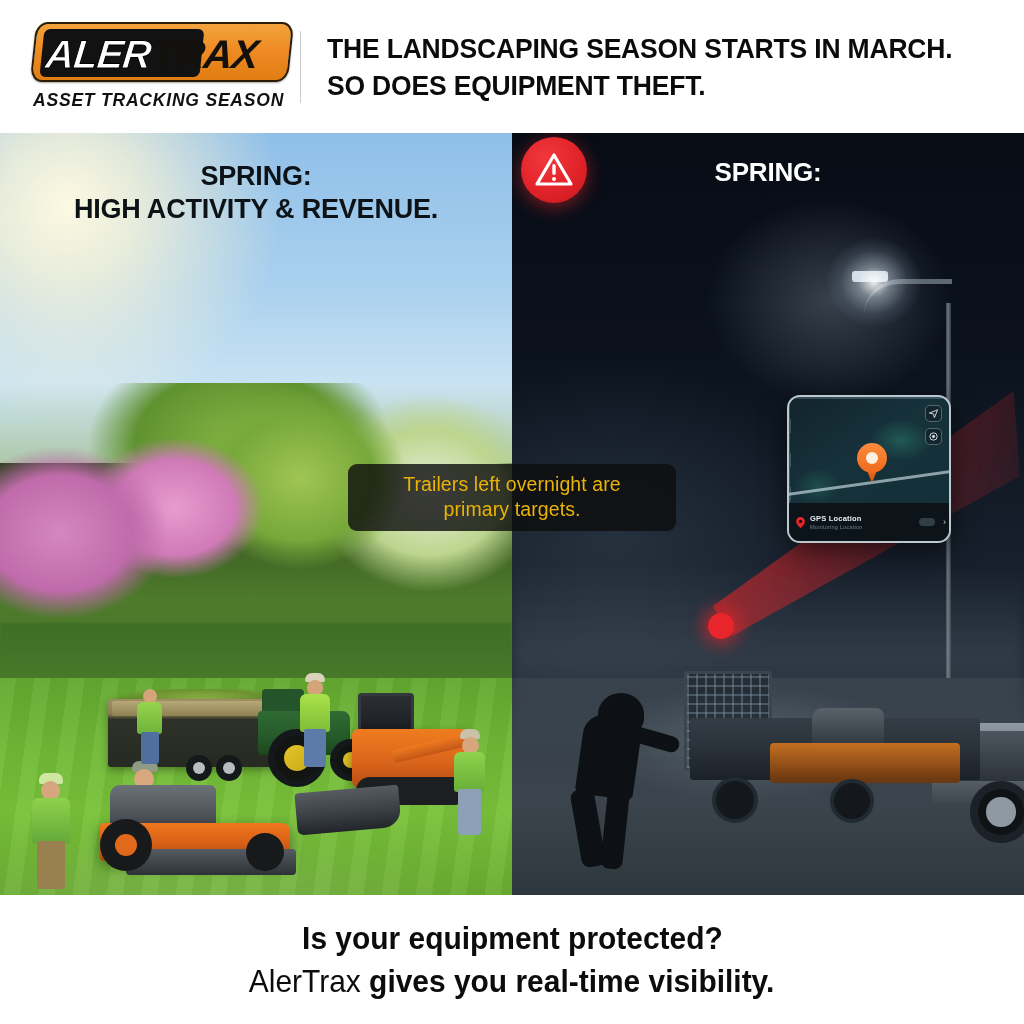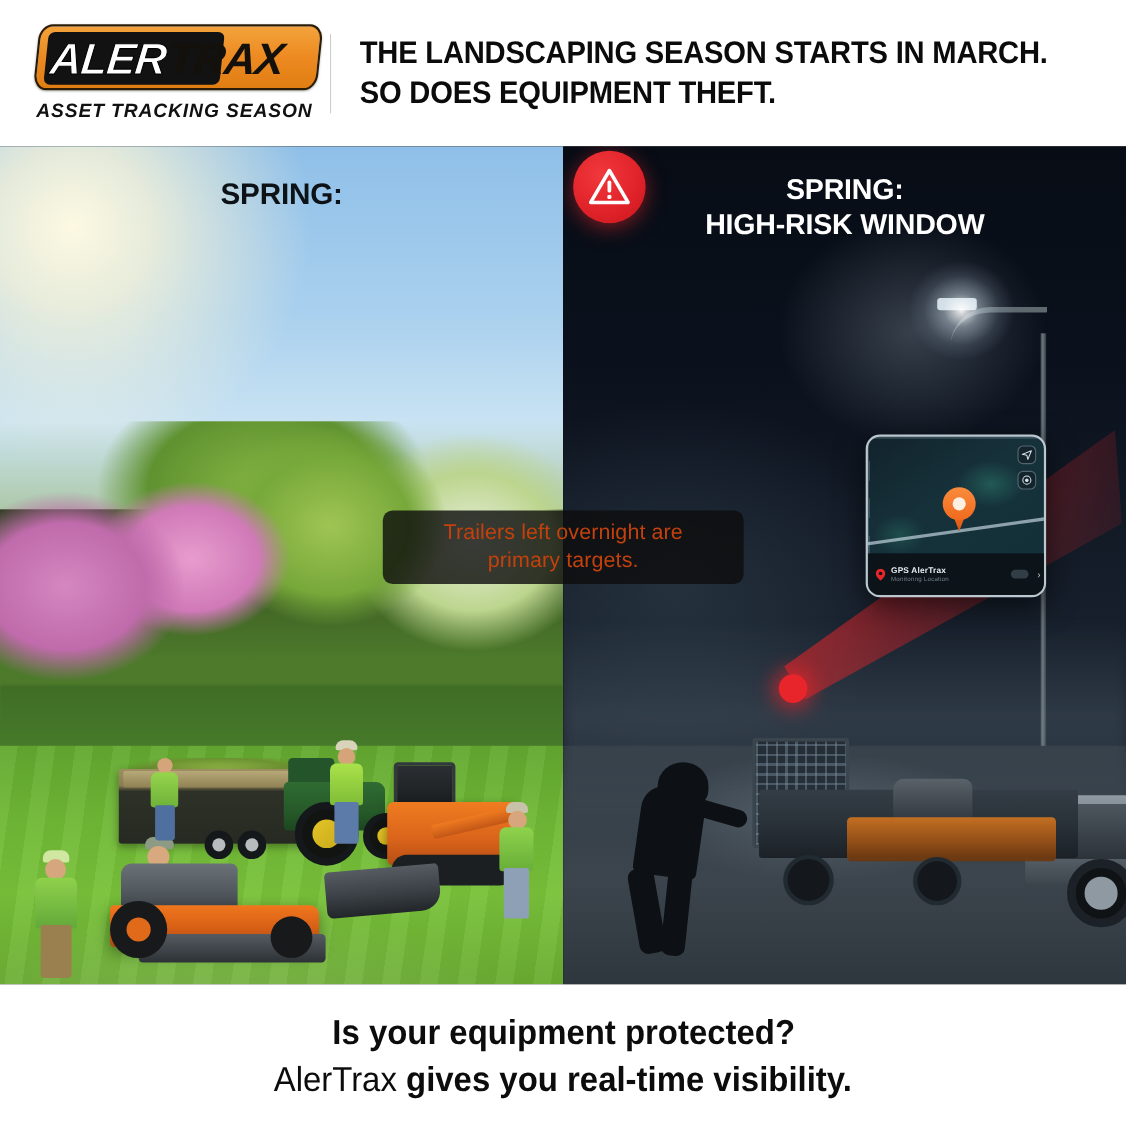--- a/index.html
+++ b/index.html
@@ -381,21 +381,21 @@
     box-shadow:0 4px 18px rgba(226,38,42,.55);
     display:flex; align-items:center; justify-content:center;
     z-index:6;
   }
 
   
   .caption {
     position:absolute; z-index:8;
     background:rgba(12,12,12,.80);
     border-radius:9px;
-    color:#c2410c;
+    color:#eab308;
     font-size:19.5px; line-height:1.26;
     text-align:center;
     padding:8px 16px 10px;
     letter-spacing:.1px;
   }
   .cap-trailers { left:348px; top:331px; width:328px; }
 
   
   .panel-title {
     position:absolute; z-index:7; width:100%; text-align:center;
@@ -502,20 +502,21 @@
     </div>
 
     <div class="mower-seat-blk"></div>
     <div class="mower-deck"></div>
     <div class="mower-deck2"></div>
     <div class="mower-tire-l"></div>
     <div class="mower-tire-r"></div>
 
     <div class="panel-title pt-left">
       <div>SPRING:</div>
+      <div>HIGH ACTIVITY &amp; REVENUE.</div>
     </div>
   </div>
 
   <div class="panel panel-right">
     <div class="night-sky"></div>
     <div class="lamp-arm"></div>
     <div class="lamp-pole"></div>
     <div class="lamp-head"></div>
     <div class="lamp-glow"></div>
     <div class="ground-night"></div>
@@ -563,39 +564,38 @@
             <circle cx="12" cy="12" r="2.5" fill="#dbe5ec"></circle>
         </svg>
       </div>
 
       <div class="card-bottom">
         <svg class="cb-dot" viewBox="0 0 24 30">
           <path d="M12 0C5.4 0 0 5.4 0 12c0 8 12 18 12 18s12-10 12-18C24 5.4 18.6 0 12 0z" fill="#e2262a"></path>
           <circle cx="12" cy="12" r="4.5" fill="#1b1010"></circle>
         </svg>
         <div class="cb-text">
-          <div class="cb-title">GPS AlerTrax</div>
+          <div class="cb-title">GPS Location</div>
           <div class="cb-sub">Monitoring Location</div>
         </div>
         <div class="cb-pill"></div>
         <div class="cb-chev">›</div>
       </div>
     </div>
 
     <div class="alert-badge">
       <svg width="40" height="36" viewBox="0 0 40 36">
         <path d="M20 3 L37 32 H3 Z" fill="none" stroke="#ffffff" stroke-width="3.2" stroke-linejoin="round"></path>
         <rect x="18.3" y="12" width="3.4" height="11" rx="1.7" fill="#ffffff"></rect>
         <circle cx="20" cy="27" r="2" fill="#ffffff"></circle>
       </svg>
     </div>
 
     <div class="panel-title pt-right">
       <div>SPRING:</div>
-      <div>HIGH-RISK WINDOW</div>
     </div>
   </div>
 
   <div class="caption cap-trailers" style="white-space:pre-line;">Trailers left overnight are
 primary targets.</div>
 
 </div>
 
 <div class="footer">
   <div class="footer-line f1">Is your equipment protected?</div>

